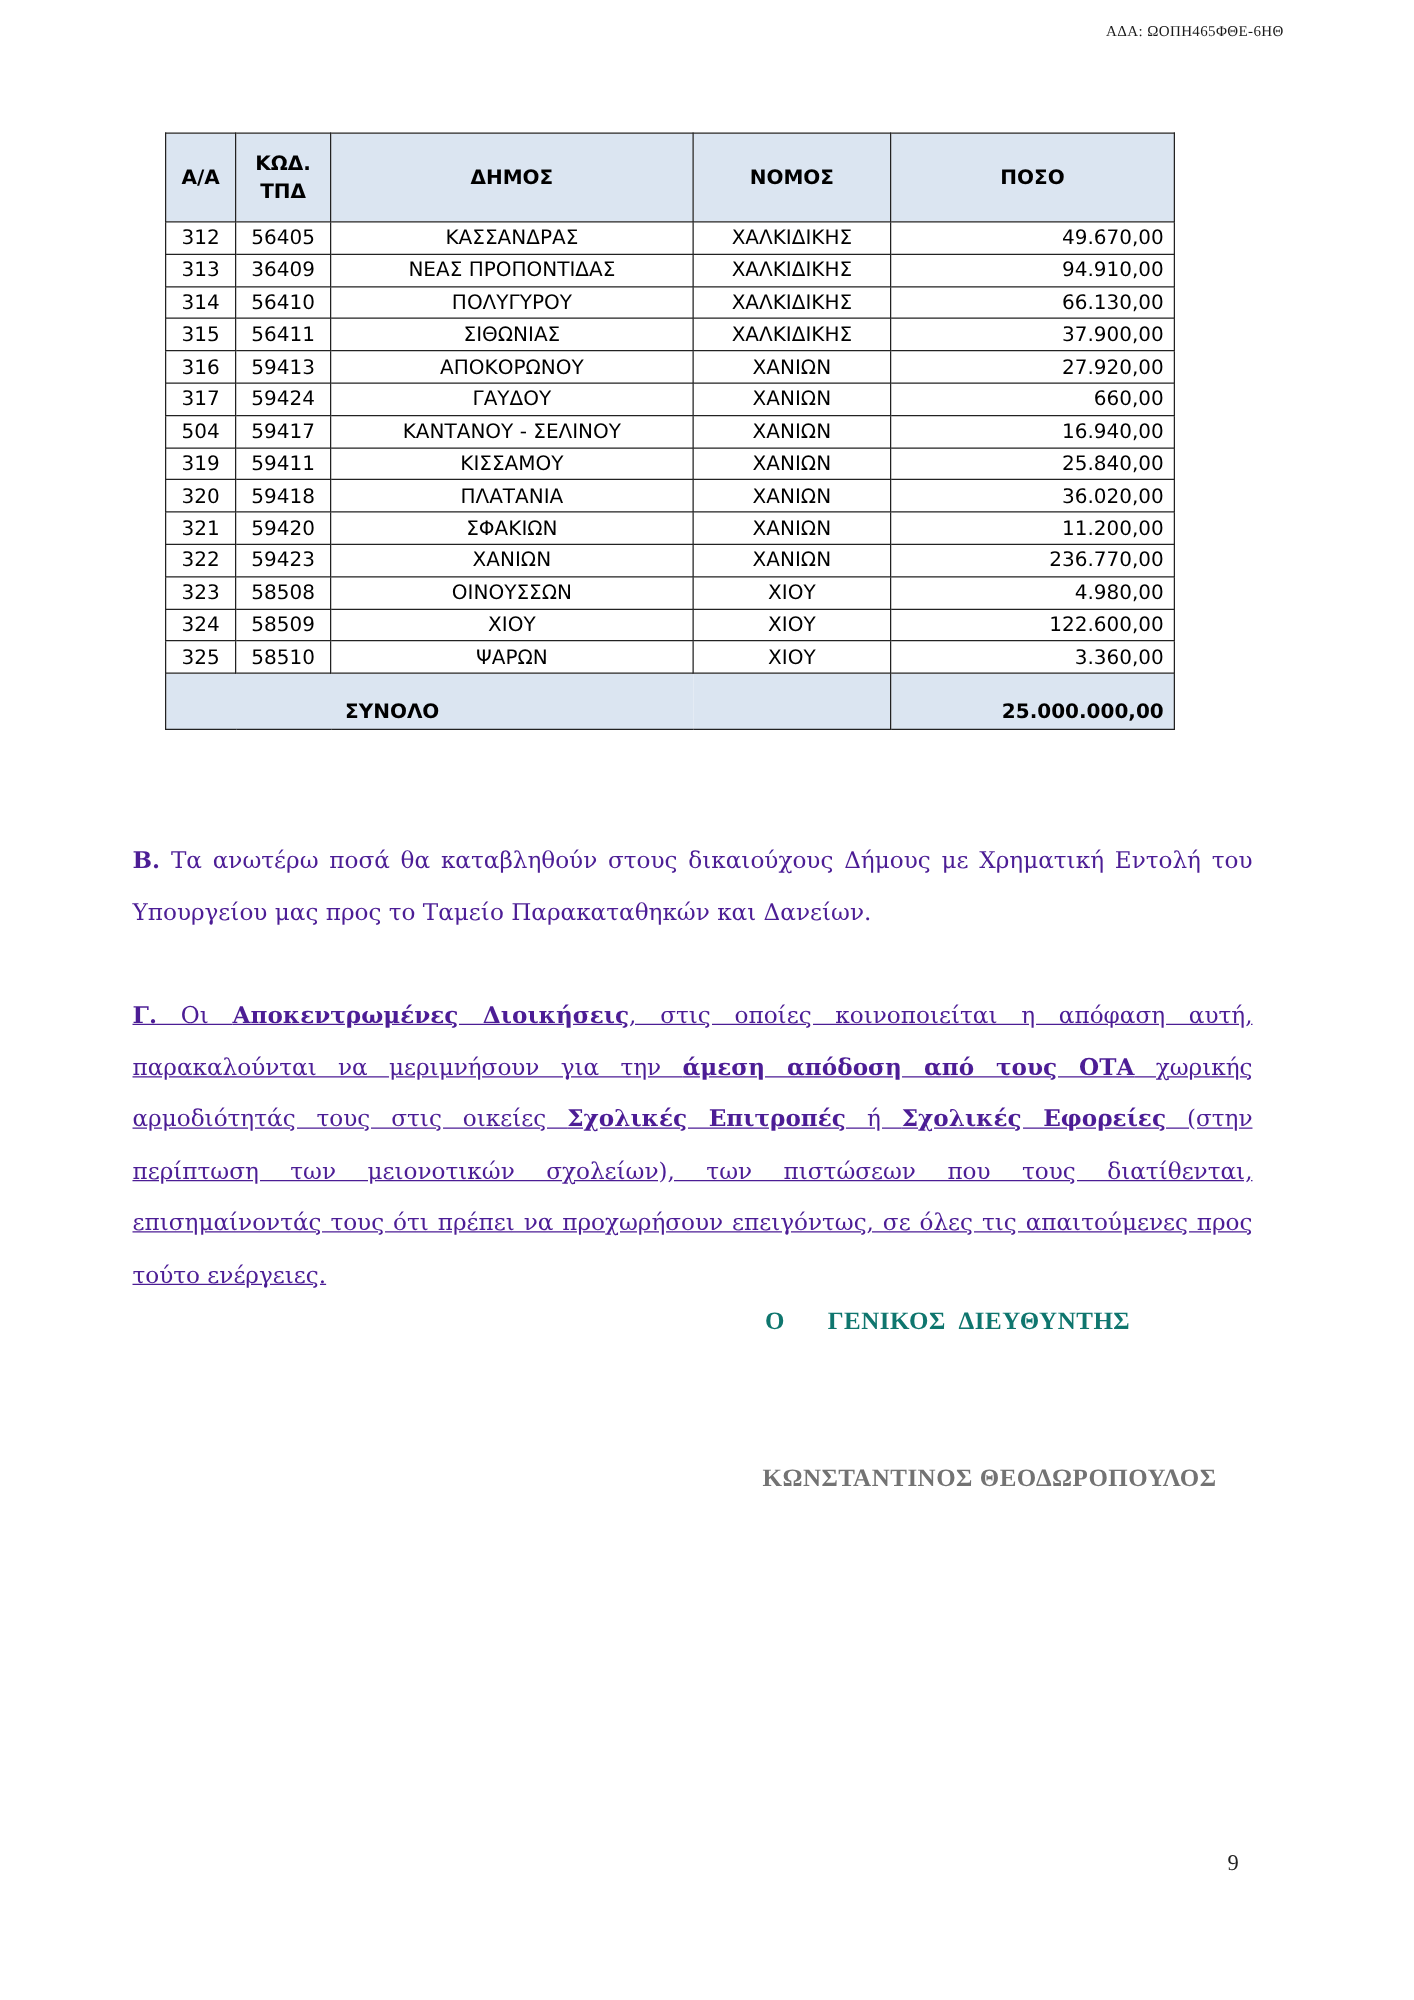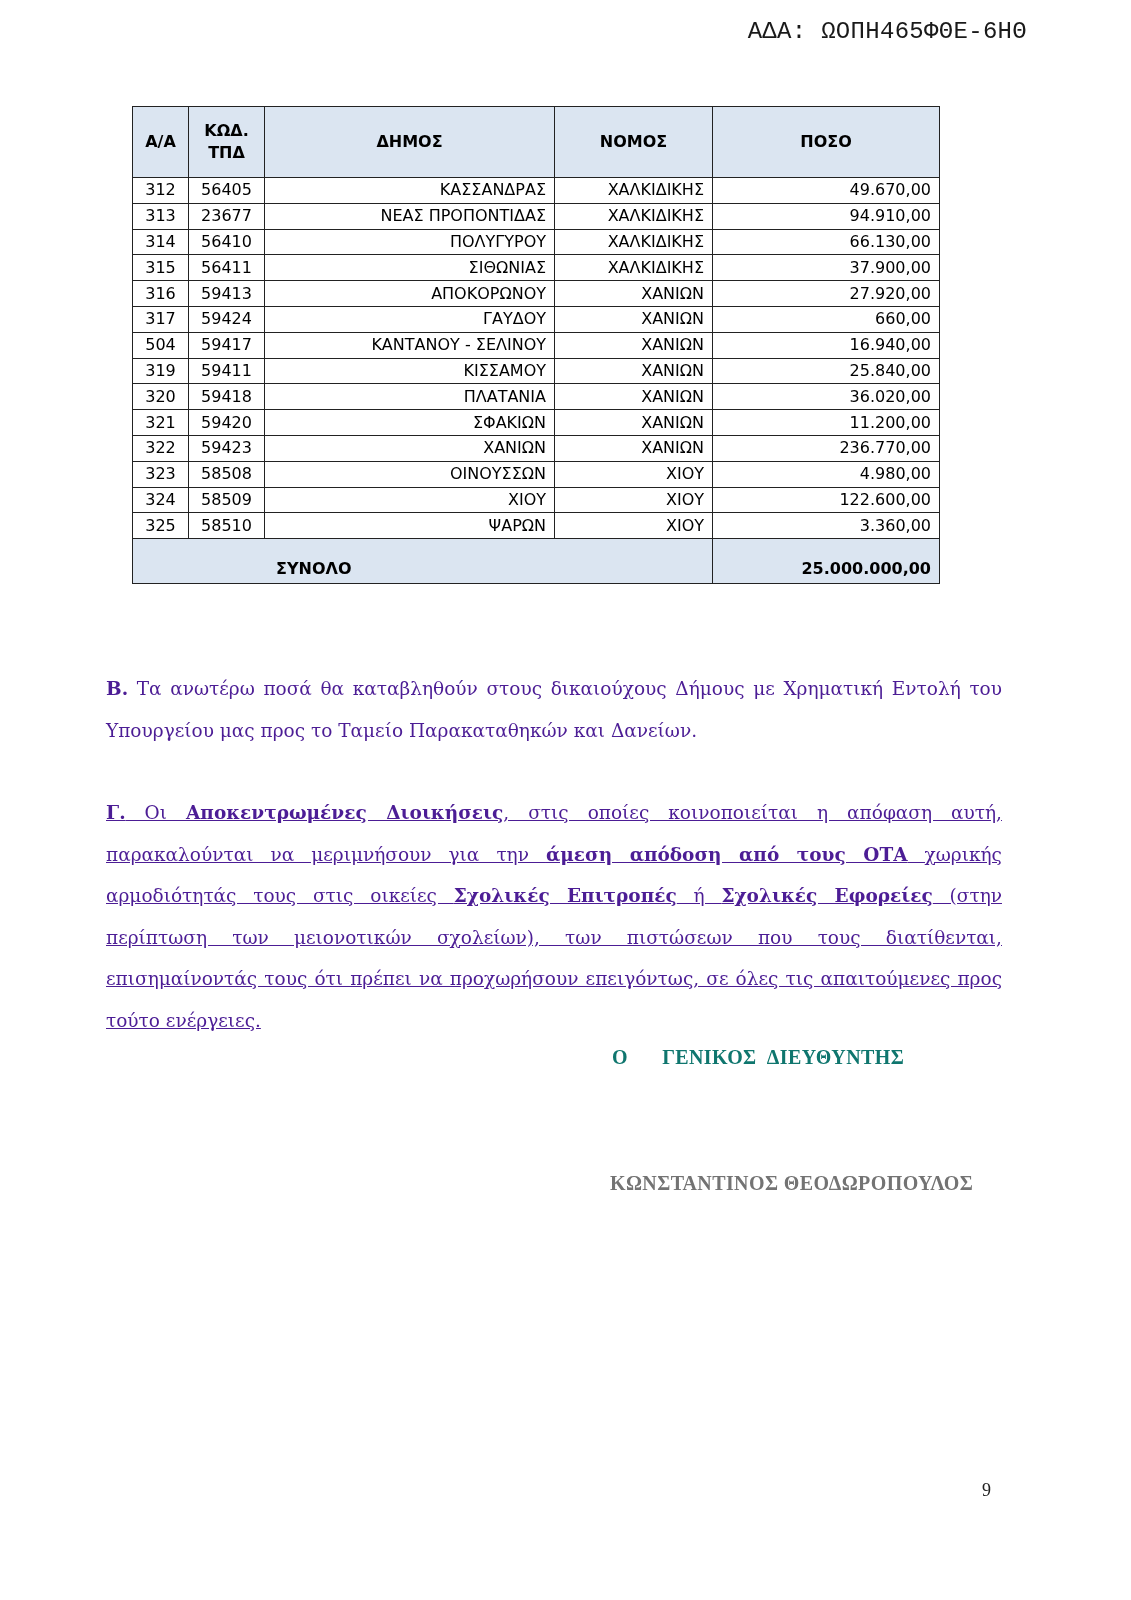--- a/index.html
+++ b/index.html
@@ -1,23 +1,23 @@
 <!DOCTYPE html>
 <html><head>
   <meta charset="utf-8">
   <style>
     html, body { margin: 0; padding: 0; background: #ffffff; }
     body { width: 1131px; height: 1600px; position: relative; overflow: hidden; color: #000; }
-    .ada { position: absolute; top: 18px; right: 104px; font-family: Liberation Mono, monospace; font-size: 24px; color: #1a1a1a; letter-spacing: 0.3px; }
+    .ada { position: absolute; top: 18px; right: 104px; font-family: Liberation Serif, serif; font-size: 12px; color: #1a1a1a; letter-spacing: 0.3px; }
     table.alloc { position: absolute; top: 106px; left: 132px; width: 807px; border-collapse: collapse; font-family: "DejaVu Sans", sans-serif; font-size: 16px; table-layout: fixed; }
     table.alloc td, table.alloc th { border: 1.5px solid #222; padding: 0 8px; height: 24.8px; line-height: 24px; white-space: nowrap; overflow: hidden; }
     table.alloc thead th { background: #dbe5f1; font-weight: bold; height: 70px; text-align: center; line-height: 22px; padding: 0 4px; font-size: 16px; }
     table.alloc td.num { text-align: center; padding: 0 4px; margin-left: 28px; }
     table.alloc td.amt { text-align: right; }
-    table.alloc td.txt { text-align: right; }
+    table.alloc td.txt { text-align: center; }
     table.alloc tfoot td { background: #dbe5f1; font-weight: bold; height: 42px; vertical-align: bottom; padding-bottom: 2px; }
     table.alloc tfoot td.total-label { text-align: left; padding-left: 143px; border-right: none; }
     table.alloc tfoot td.blank { border-left: none; }
     .para { position: absolute; left: 106px; width: 896px; font-family: "DejaVu Serif", serif; font-size: 18.5px; line-height: 41.5px; text-align: justify; color: #4c1d95; }
     .para b { font-weight: bold; }
     #para-b { top: 668px; }
     #para-g { top: 792px; text-decoration: underline; }
     .sig-title { position: absolute; top: 1046px; left: 612px; font-family: "Liberation Serif", serif; font-size: 20px; font-weight: bold; color: #0f766e; letter-spacing: 0.4px; word-spacing: 6px; }
     .sig-name { position: absolute; top: 1172px; left: 610px; font-family: "Liberation Serif", serif; font-size: 20px; font-weight: bold; color: #737373; letter-spacing: 0.4px; }
     .page-num { position: absolute; top: 1480px; left: 982px; font-family: "Liberation Serif", serif; font-size: 18px; color: #222; }
@@ -50,21 +50,21 @@
   <tbody id="table-body">
       <tr>
         <td class="num">312</td>
         <td class="num">56405</td>
         <td class="txt">ΚΑΣΣΑΝΔΡΑΣ</td>
         <td class="txt">ΧΑΛΚΙΔΙΚΗΣ</td>
         <td class="amt">49.670,00</td>
       </tr>
       <tr>
         <td class="num">313</td>
-        <td class="num">23677</td>
+        <td class="num">36409</td>
         <td class="txt">ΝΕΑΣ ΠΡΟΠΟΝΤΙΔΑΣ</td>
         <td class="txt">ΧΑΛΚΙΔΙΚΗΣ</td>
         <td class="amt">94.910,00</td>
       </tr>
       <tr>
         <td class="num">314</td>
         <td class="num">56410</td>
         <td class="txt">ΠΟΛΥΓΥΡΟΥ</td>
         <td class="txt">ΧΑΛΚΙΔΙΚΗΣ</td>
         <td class="amt">66.130,00</td>

